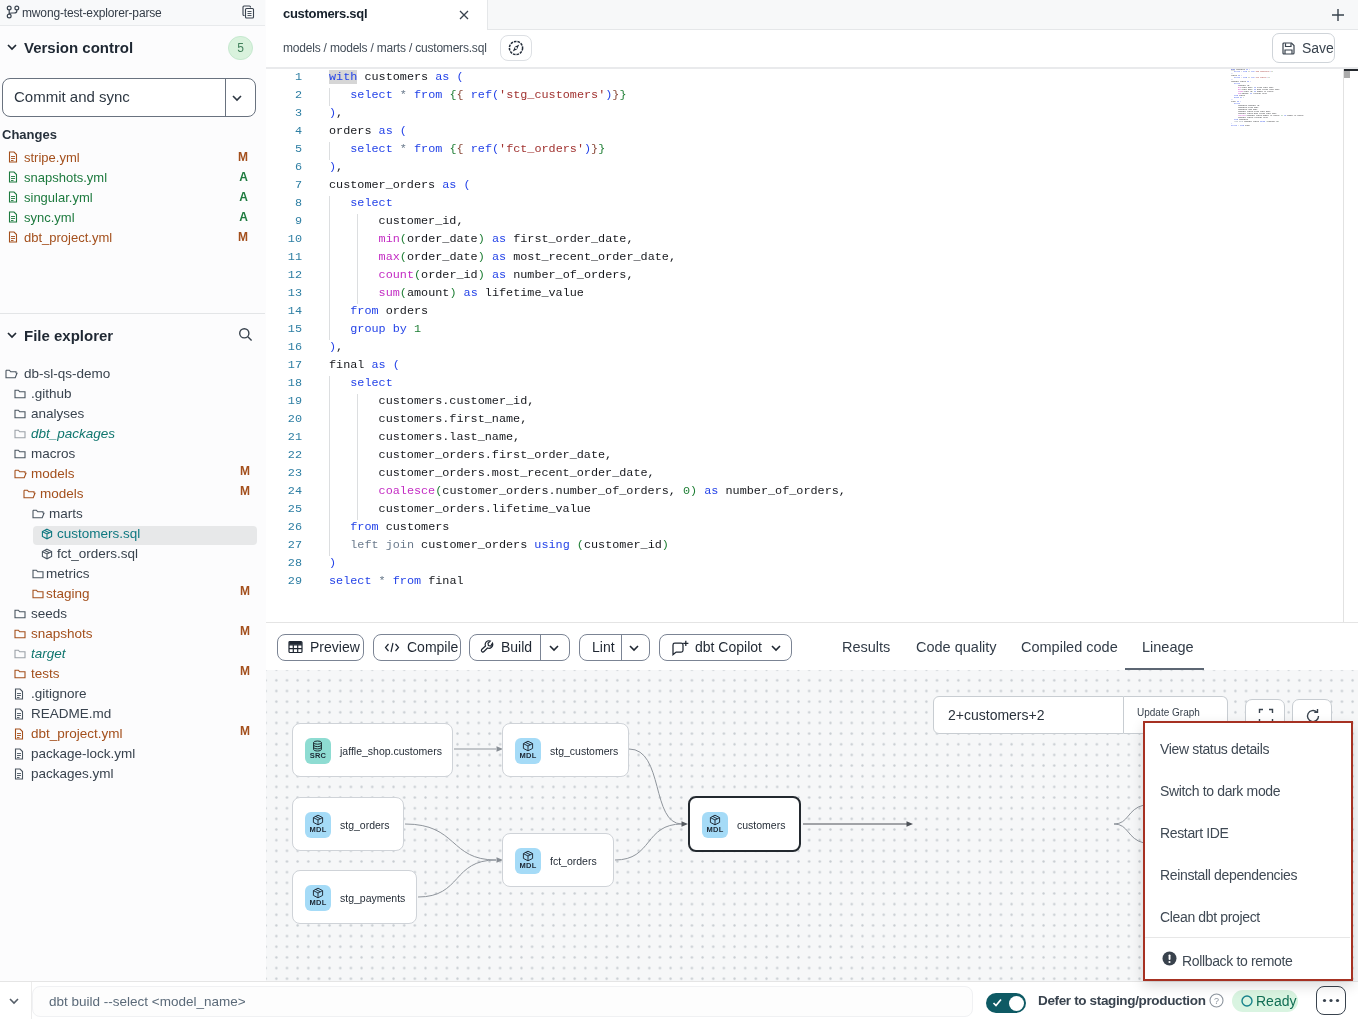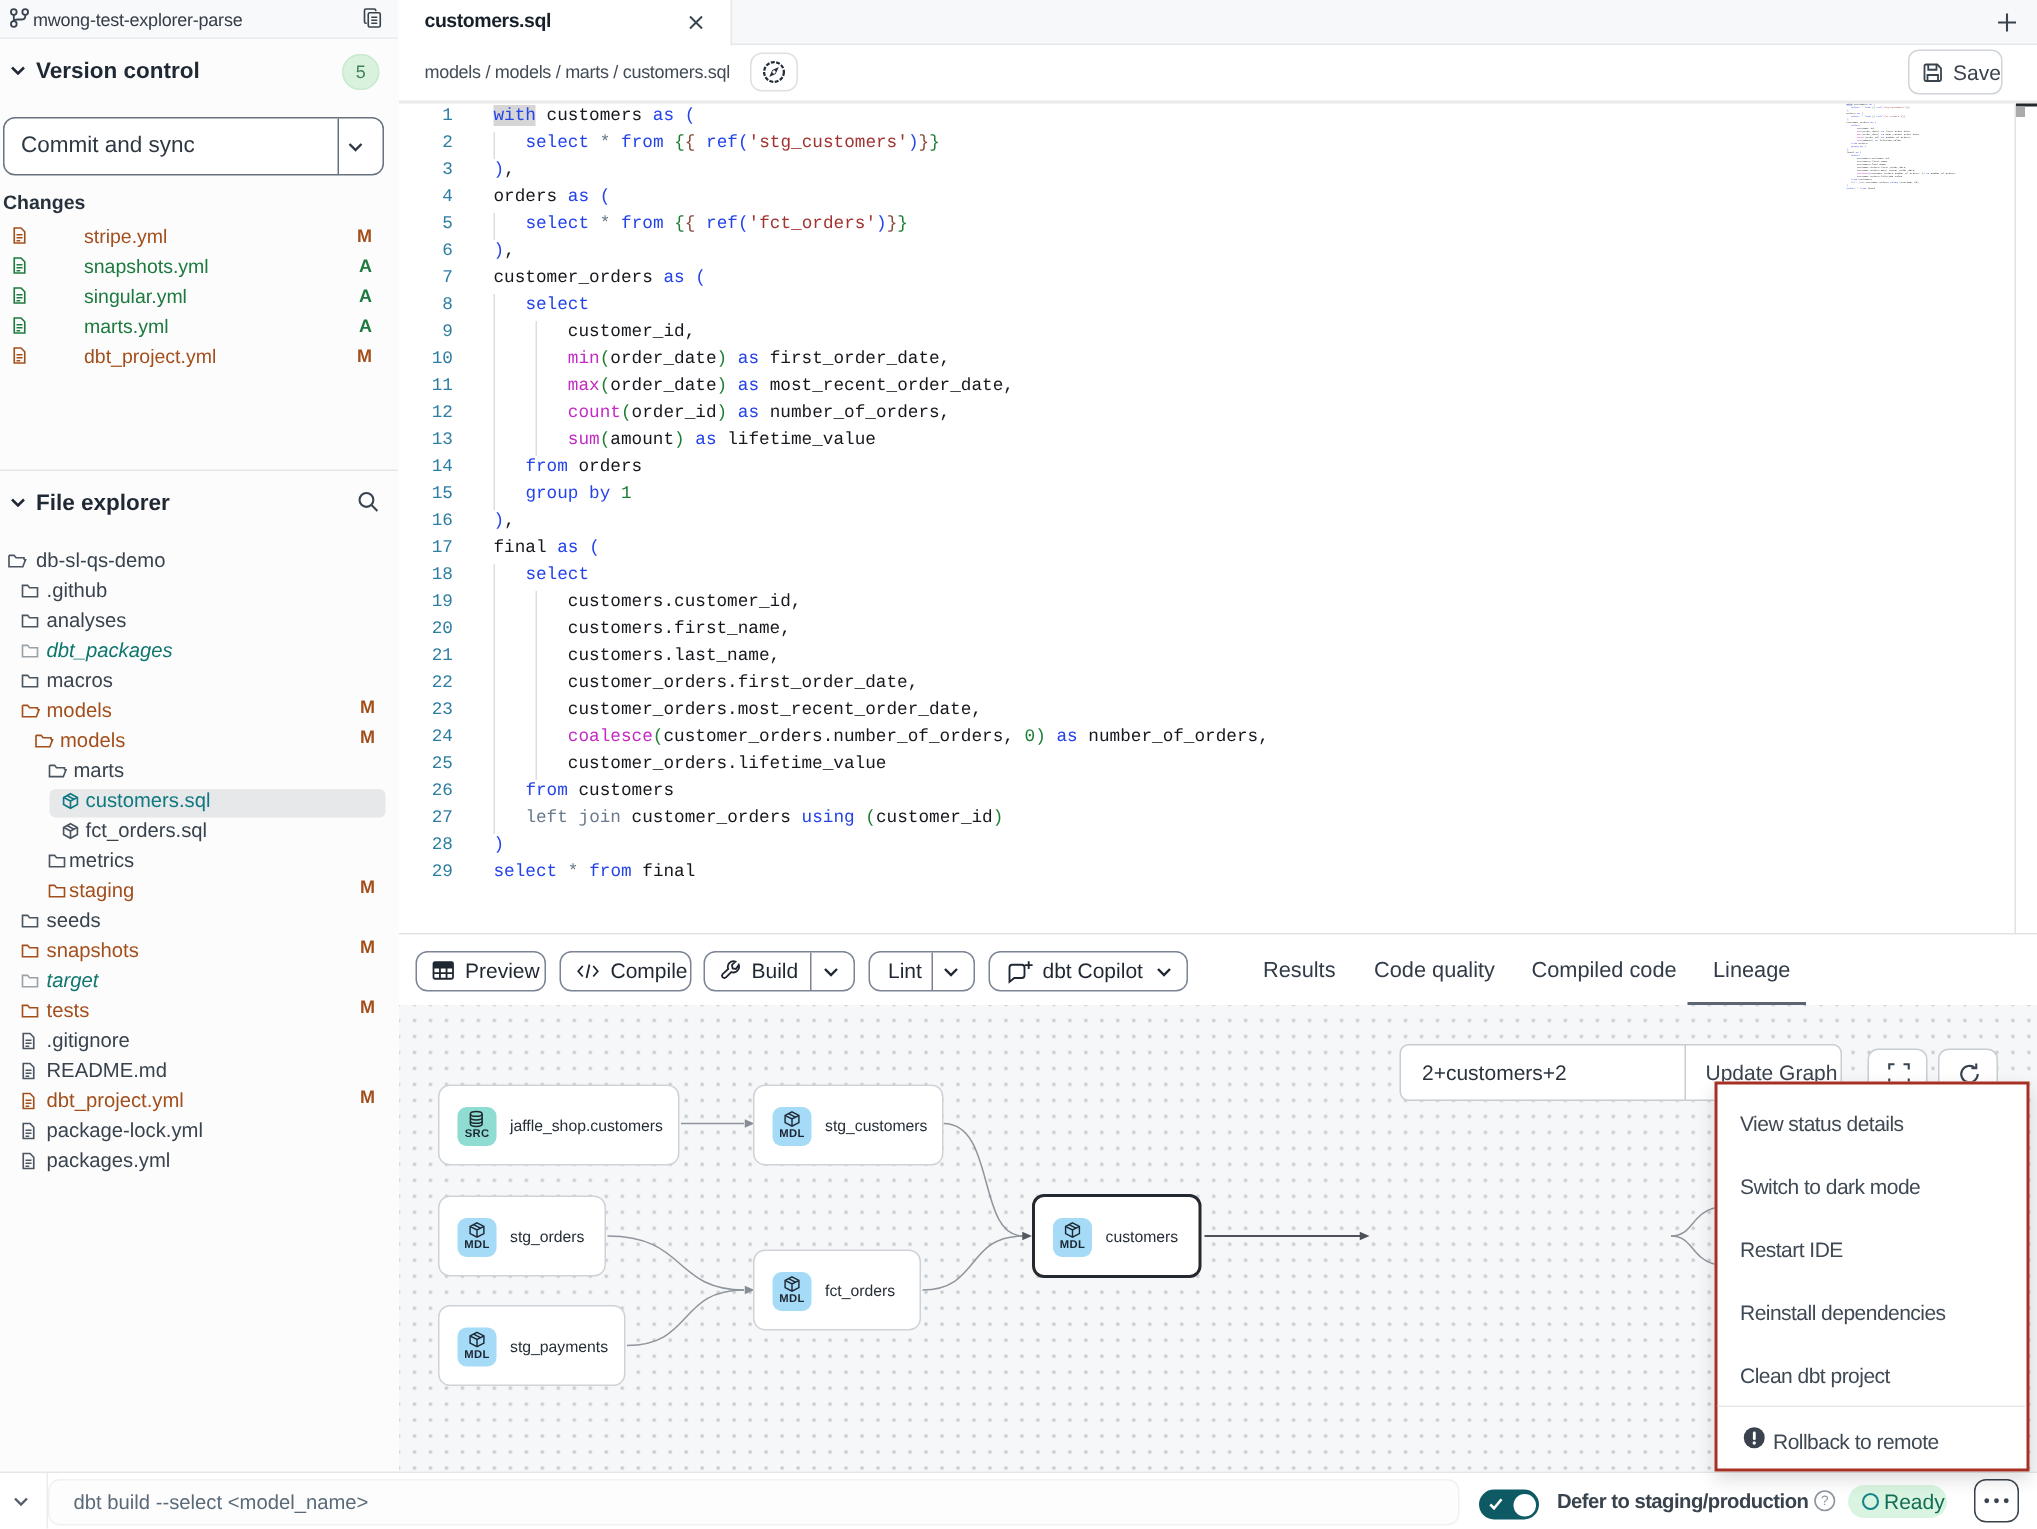--- a/index.html
+++ b/index.html
@@ -13,21 +13,21 @@
 #sbhead .nm { position:absolute; left:22px; top:6px; font-size:12px; letter-spacing:-0.15px; color:#333c47; }
 #vc-label { position:absolute; left:24px; top:39px; font-size:15px; font-weight:bold; color:#1f2833; }
 #vc-pill { position:absolute; left:228px; top:36px; width:25px; height:24px; border-radius:12px;
   background:#d9f2dd; border:1px solid #c6e9cf; color:#41805b; font-size:12px; text-align:center; line-height:23px; }
 #commitbtn { position:absolute; left:2px; top:78px; width:254px; height:39px;
   background:#fff; border:1px solid #69727f; border-radius:8px; }
 #commitbtn .t { position:absolute; left:11px; top:9px; font-size:15px; color:#2e3843; }
 #commitbtn .dv { position:absolute; right:29px; top:0px; width:1px; height:37px; background:#69727f; }
 #changes-label { position:absolute; left:2px; top:127px; font-size:13px; font-weight:bold; color:#27313c; }
 .chrow { position:absolute; left:8px; width:250px; height:20px; font-size:13px; }
-.chrow .fn { position:absolute; left:16px; top:2px;margin-left:32px; }
+.chrow .fn { position:absolute; left:16px; top:2px; }
 .chrow .ic { position:absolute; left:0px; top:3px; }
 .chrow .mk { position:absolute; right:10px; top:2px; font-weight:bold; font-size:12px; }
 .mod { color:#a34f1c; } .add { color:#1d7a3e; }
 #sep1 { position:absolute; left:0; top:313px; width:265px; height:1px; background:#e3e5e7; }
 #fe-label { position:absolute; left:24px; top:327px; font-size:15px; font-weight:bold; color:#1f2833; }
 .trow { position:absolute; height:20px; font-size:13.5px; color:#39434e; white-space:nowrap; }
 .trow .ic { position:absolute; top:3px; }
 .ital { font-style:italic; color:#0f766e; }
 .trow .mk { position:absolute; font-weight:bold; font-size:12px; color:#a34f1c; }
 #selrow { position:absolute; left:33px; top:526px; width:224px; height:19px; background:#e7e8e9; border-radius:4px; }
@@ -140,21 +140,21 @@
       <span class="fn">singular.yml</span>
       <span class="mk">A</span>
     </div>
 <div class="chrow add" style="top:208px">
       <span class="ic">
         <svg width="10" height="12" viewBox="0 0 10 12">
           <path d="M1.5 1 h4.5 l2.5 2.5 v7.5 h-7 z" fill="none" stroke="#1d7a3e" stroke-width="1.1"></path>
           <path d="M3 5.5 h4 M3 7.5 h4 M3 9.5 h2.5" stroke="#1d7a3e" stroke-width="0.9" fill="none"></path>
         </svg>
       </span>
-      <span class="fn">marts.yml</span>
+      <span class="fn">sync.yml</span>
       <span class="mk">A</span>
     </div>
 <div class="chrow mod" style="top:228px">
       <span class="ic">
         <svg width="10" height="12" viewBox="0 0 10 12">
           <path d="M1.5 1 h4.5 l2.5 2.5 v7.5 h-7 z" fill="none" stroke="#a34f1c" stroke-width="1.1"></path>
           <path d="M3 5.5 h4 M3 7.5 h4 M3 9.5 h2.5" stroke="#a34f1c" stroke-width="0.9" fill="none"></path>
         </svg>
       </span>
       <span class="fn">dbt_project.yml</span>
@@ -648,21 +648,21 @@
           </svg>
         </span>
         <span class="cap">MDL</span>
       </div>
       <div class="lbl" style="">customers</div>
     </div>
 <div class="gctl" style="left:667px;top:26px;width:191px;height:38px;border-radius:6px 0 0 6px;">
       <span style="position:absolute;left:14px;top:10px;font-size:14px;color:#2a323c">2+customers+2</span>
     </div>
 <div class="gctl" style="left:858px;top:26px;width:104px;height:38px;border-left:none;border-radius:0 6px 6px 0;">
-      <span style="position:absolute;left:13px;top:10px;font-size:14px;color:#39434e">Update Graph</span>
+      <span style="position:absolute;left:13px;top:10px;font-size:10px;color:#39434e">Update Graph</span>
     </div>
 <div class="gctl" style="left:979px;top:29px;width:40px;height:32px;border-radius:7px">
       <span style="position:absolute;left:12px;top:8px">
         <svg width="16" height="16" viewBox="0 0 16 16">
           <path d="M1.5 5 V1.5 H5 M11 1.5 h3.5 V5 M14.5 11 v3.5 H11 M5 14.5 H1.5 V11" fill="none" stroke="#39434e" stroke-width="1.4"></path>
         </svg>
       </span>
     </div>
 <div class="gctl" style="left:1026px;top:29px;width:40px;height:32px;border-radius:7px">
       <span style="position:absolute;left:12px;top:8px">

